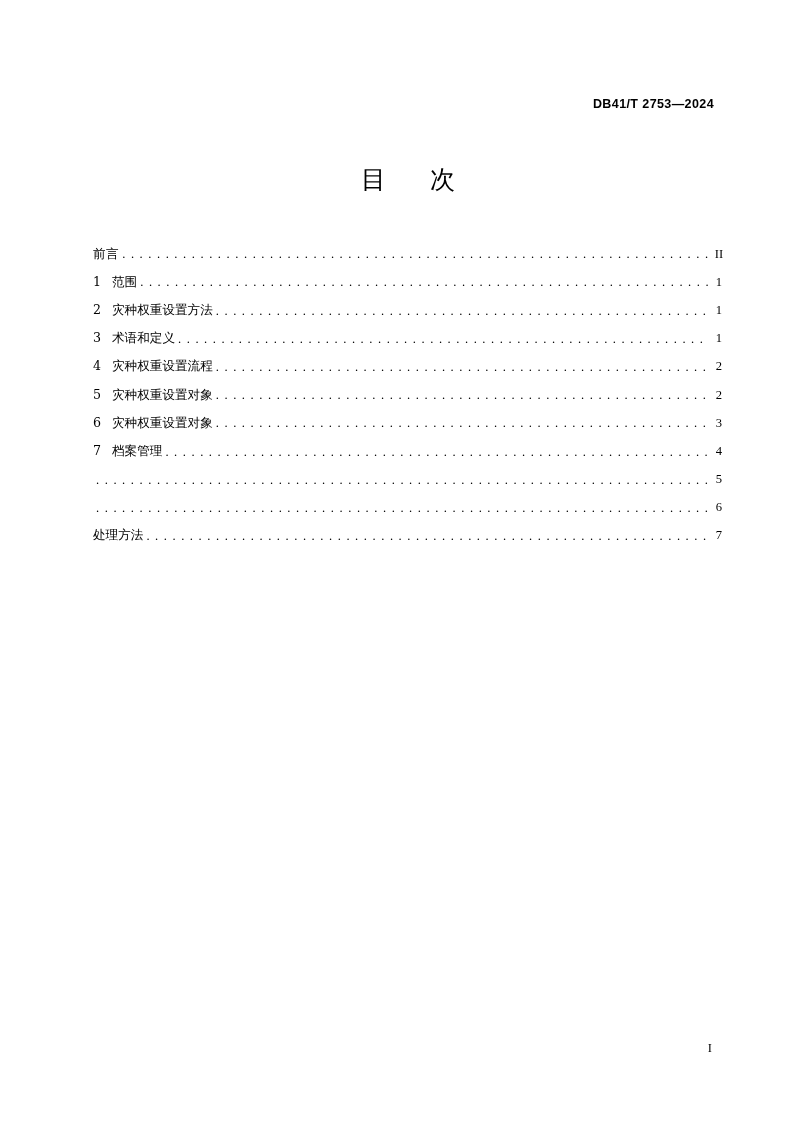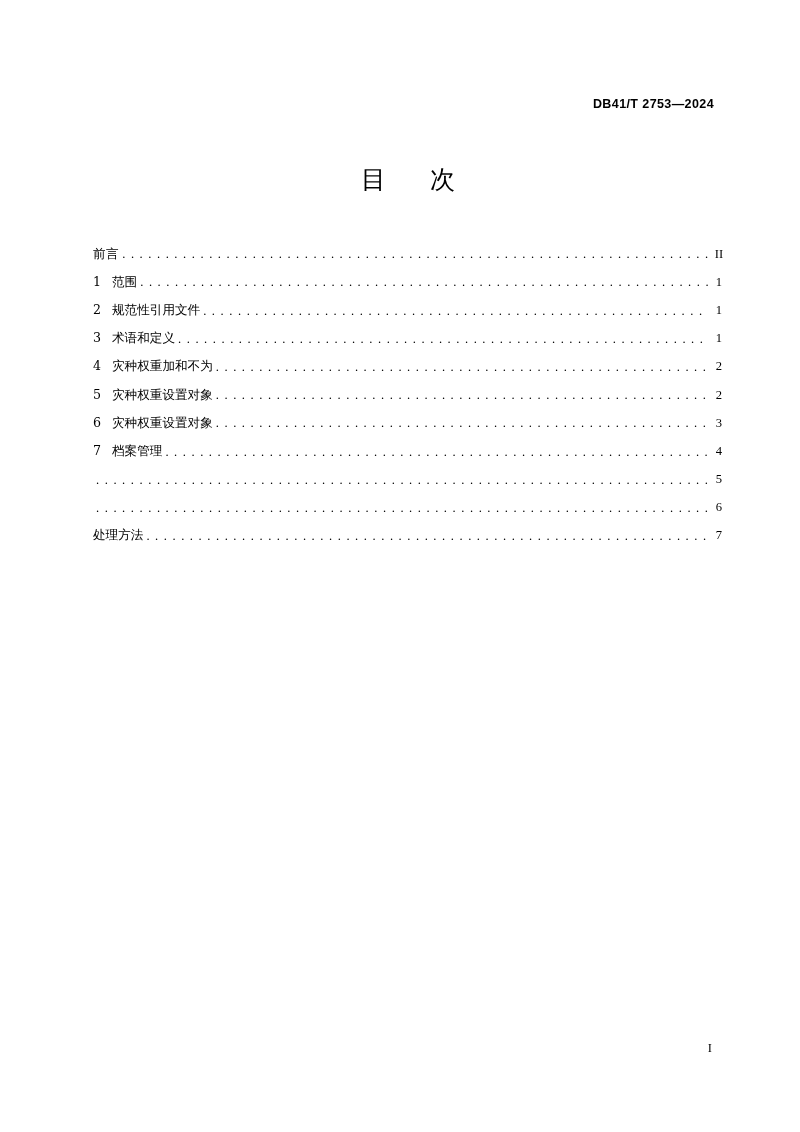--- a/index.html
+++ b/index.html
@@ -132,37 +132,37 @@
       <span class="label">1</span>
       <span class="sp"></span>
       <span class="label">范围</span>
       <span class="leader"></span>
       <span class="pageno">1</span>
     </div>
 
     <div class="toc-row">
       <span class="label">2</span>
       <span class="sp"></span>
-      <span class="label">规范性引用文件</span>
+      <span class="label">灾种权重设置方法</span>
       <span class="leader"></span>
       <span class="pageno">1</span>
     </div>
 
     <div class="toc-row">
       <span class="label">3</span>
       <span class="sp"></span>
       <span class="label">术语和定义</span>
       <span class="leader"></span>
       <span class="pageno">1</span>
     </div>
 
     <div class="toc-row">
       <span class="label">4</span>
       <span class="sp"></span>
-      <span class="label">灾种权重加和不为</span>
+      <span class="label">灾种权重设置流程</span>
       <span class="leader"></span>
       <span class="pageno">2</span>
     </div>
 
     <div class="toc-row">
       <span class="label">5</span>
       <span class="sp"></span>
       <span class="label">灾种权重设置对象</span>
       <span class="leader"></span>
       <span class="pageno">2</span>

